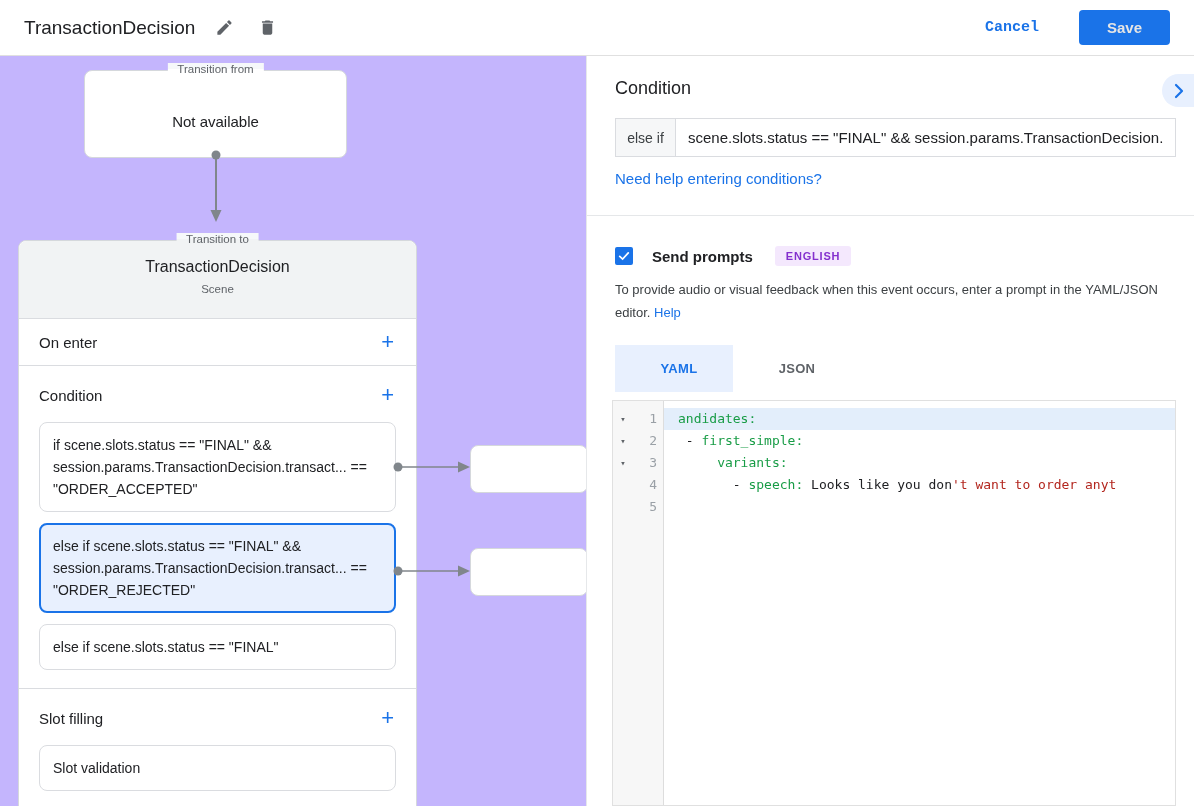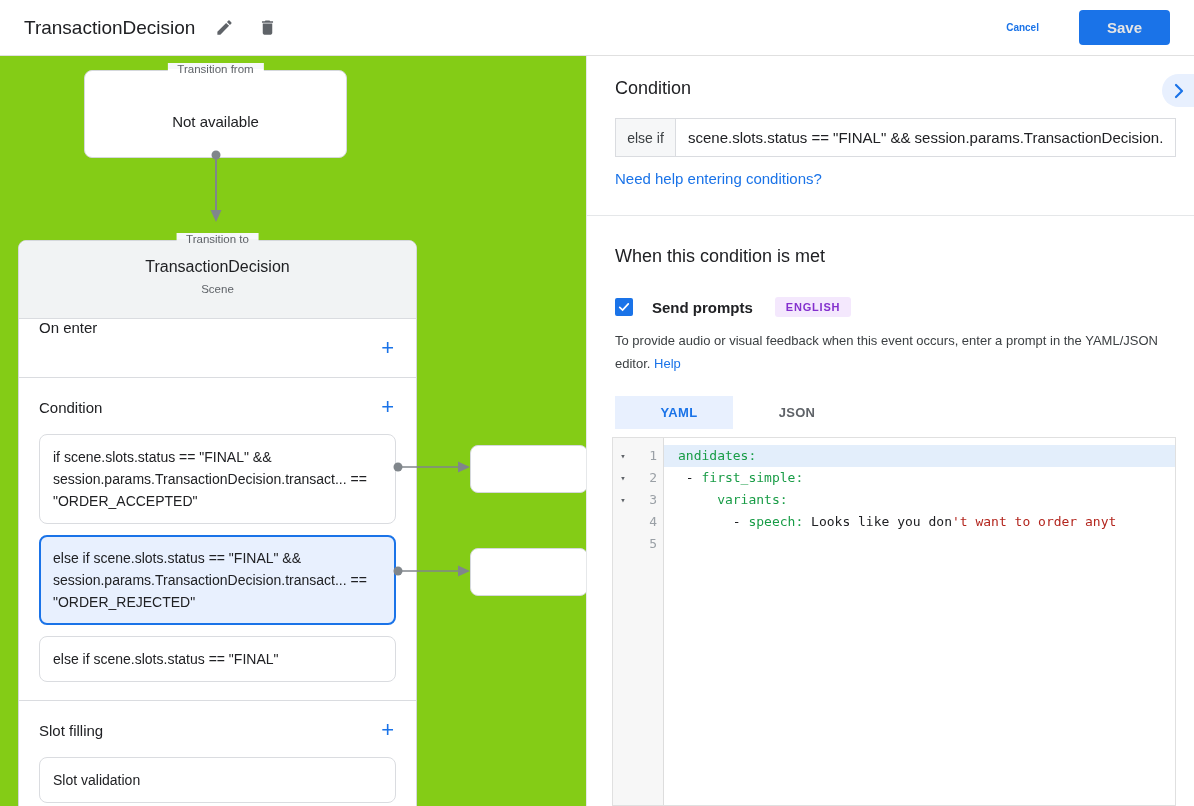--- a/index.html
+++ b/index.html
@@ -12,32 +12,32 @@
   
   .topbar {
     height:56px; display:flex; align-items:center;
     padding:0 24px; background:#fff; border-bottom:1px solid #e0e0e0;
   }
   .page-title { font-size:19px; color:#202124; }
   .icon-btn { background:none; border:none; padding:4px; margin-left:16px; cursor:pointer; display:flex; align-items:center; }
   .icon-btn svg { fill:#5f6368; }
   .topbar-spacer { flex:1; }
   .cancel-btn {
-    background:none; border:none; color:#1a73e8; font-size:10px; font-weight:bold;
-    font-family:Liberation Sans, sans-serif; margin-right:34px; cursor:pointer;
+    background:none; border:none; color:#1a73e8; font-size:15px; font-weight:bold;
+    font-family:Liberation Mono, monospace; margin-right:34px; cursor:pointer;
   }
   .save-btn {
     background:#1a73e8; color:#e5e5e5; border:none; border-radius:4px;
     font-size:15px; font-weight:bold; font-family:"Liberation Sans",sans-serif;
     padding:9px 28px; cursor:pointer;
   }
   
   .content { display:flex; height:750px; }
   .canvas {
-    width:586px; position:relative; background:#84cc16; overflow:hidden; flex:none;
+    width:586px; position:relative; background:#c4b5fd; overflow:hidden; flex:none;
   }
   .panel {
     flex:1; background:#fff; border-left:1px solid #e6e8ea;
     display:flex; flex-direction:column; position:relative; overflow:hidden;
   }
   
   .flow-box {
     position:absolute; background:#fff; border:1px solid #d5d8dc; border-radius:8px;
   }
   .box-label, .card-label {
@@ -53,22 +53,22 @@
     position:absolute; left:18px; top:184px; width:399px; height:640px;
     background:#fff; border:1px solid #d5d8dc; border-radius:8px;
   }
   .scene-header {
     background:#f1f3f4; border-bottom:1px solid #dadce0; border-radius:8px 8px 0 0;
     height:78px; padding-top:17px; text-align:center;
   }
   .scene-name { font-size:16px; color:#202124; }
   .scene-type { font-size:11.5px; color:#5f6368; margin-top:7px; }
   .card-row {
-    display:flex; justify-content:space-between;
-    padding:0 20px; height:59px; border-bottom:1px solid #dadce0;
+    display:flex; align-items:center; justify-content:space-between;
+    padding:0 20px; height:47px; border-bottom:1px solid #dadce0;
   }
   .row-label { font-size:15px; color:#202124; }
   .add-btn {
     background:none; border:none; color:#1a73e8; font-size:22px; font-weight:300;
     line-height:20px; cursor:pointer; padding:0 2px;
   }
   .card-section { padding:13px 20px 18px 20px; border-bottom:1px solid #dadce0; }
   .card-section.last { border-bottom:none; }
   .section-head { display:flex; align-items:center; justify-content:space-between; height:32px; }
   .cond-card {
@@ -119,21 +119,21 @@
   }
   .check-label { font-size:15px; font-weight:bold; color:#202124; margin-left:19px; cursor:default; }
   .lang-badge {
     margin-left:22px; background:#f4e8fd; color:#8430ce; font-size:11px; font-weight:bold;
     letter-spacing:0.8px; padding:4px 11px; border-radius:3px;
   }
   .desc { margin:12px 18px 0 28px; max-width:560px; font-size:13px; color:#3c4043; line-height:1.8; }
   .desc a { color:#1a73e8; text-decoration:none; cursor:pointer;margin-top:35px; }
   .tabs { display:flex; margin:20px 0 0 28px; }
   .tab {
-    width:118px; height:33px; display:flex; align-items:center; justify-content:center;
+    width:118px; height:47px; display:flex; align-items:center; justify-content:center;
     font-size:13px; font-weight:bold; letter-spacing:0.3px; color:#5f6368;
     background:none; border:none; cursor:pointer; font-family:"Liberation Sans",sans-serif;padding-left:16px;
   }
   .tab.active { background:#e8f0fe; color:#1a73e8; }
   
   .editor {
     margin:8px 18px 0 25px; flex:1; border:1px solid #e0e0e0;
     display:flex; overflow:hidden;
     font-family:"DejaVu Sans Mono", monospace; font-size:13px; line-height:22px;
   }
@@ -252,21 +252,20 @@
 
     <div class="cond-row">
       <div class="cond-prefix">else if</div>
       <input class="cond-input" type="text" value="scene.slots.status == &quot;FINAL&quot; &amp;&amp; session.params.TransactionDecision." style="">
     </div>
 
     <a class="help-link">Need help entering conditions?</a>
 
     <div class="hr"></div>
 
-    <h2 class="panel-h2">When this condition is met</h2>
 
 
     <div class="check-row" style="margin-top:30px;align-items:center;">
       <div class="checkbox checked">
         <span style="display:flex;">
           <svg width="14" height="14" viewBox="0 0 18 18">
               <path d="M3.5 9.5 L7.2 13 L14.5 5" stroke="#ffffff" stroke-width="2.2" fill="none" stroke-linecap="round"></path>
             </svg>
         </span>
       </div>

